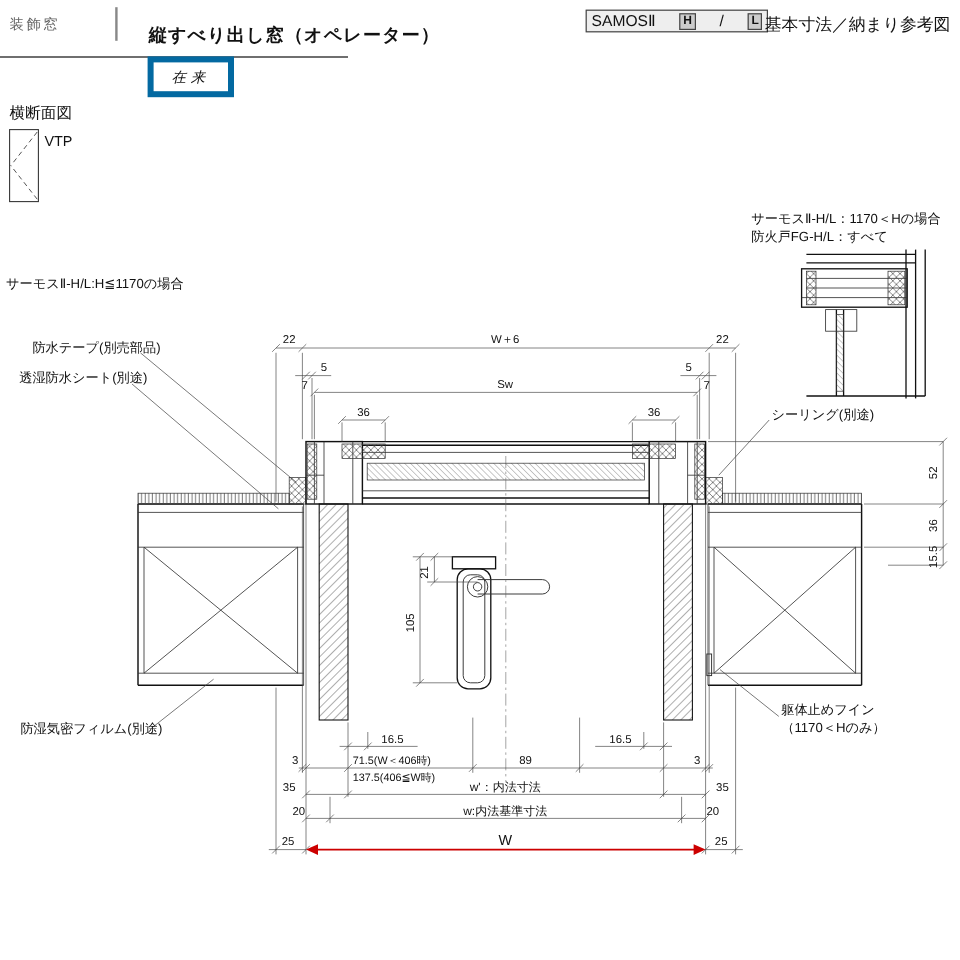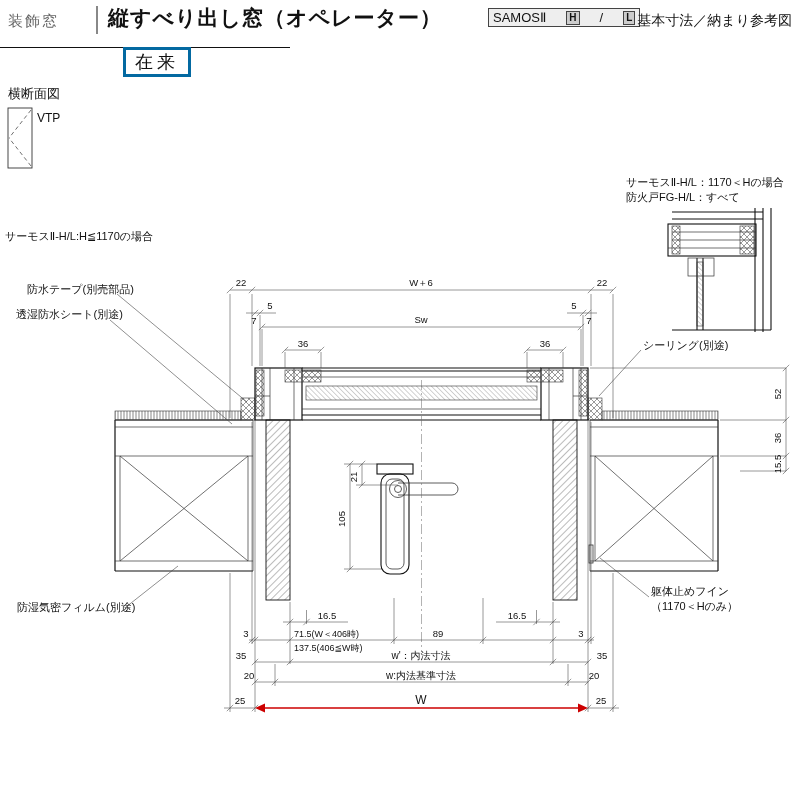--- a/index.html
+++ b/index.html
@@ -1,26 +1,26 @@
 <!DOCTYPE html>
 <html><head>
 <meta charset="utf-8">
 <style>
   html,body{margin:0;padding:0;background:#fff;}
   body{width:800px;height:800px;position:relative;font-family:"Liberation Sans",sans-serif;color:#111;overflow:hidden;}
   .abs{position:absolute;}
   
-  #hdr-category{left:8px;top:12px;font-size:15px;color:#666;letter-spacing:2px;}
+  #hdr-category{left:8px;top:12px;font-size:12px;color:#666;letter-spacing:2px;}
   #hdr-divider{left:96px;top:6px;height:28px;border-left:2px solid #888;width:0;}
-  #hdr-title{left:108px;top:4px;font-size:21px;font-weight:bold;letter-spacing:1px;margin:0;}
+  #hdr-title{left:108px;top:4px;font-size:15px;font-weight:bold;letter-spacing:1px;margin:16px;}
   #hdr-badge{left:488px;top:8px;border:1px solid #444;background:#eee;padding:1px 4px;font-size:13px;display:flex;align-items:center;gap:20px;}
   #hdr-badge .bx{border:1px solid #444;background:#ccc;font-size:10px;line-height:12px;padding:0 2px;font-weight:bold;}
   #hdr-note{right:8px;top:12px;font-size:14px;margin-left:48px;}
   #construction-line{left:0;top:47px;width:290px;border-top:1px solid #111;height:0;}
-  #construction-box{left:123px;top:47px;width:62px;height:24px;border:3px solid #0369a1;font-size:18px;display:flex;align-items:center;justify-content:center;letter-spacing:4px;}
+  #construction-box{left:123px;top:47px;width:62px;height:24px;border:5px solid #0369a1;font-size:12px;display:flex;align-items:center;justify-content:center;letter-spacing:4px;font-style:italic;}
   svg{position:absolute;left:0;top:0;}
   svg text{font-family:"Liberation Sans",sans-serif;fill:#111;}
 </style>
 </head>
 <body>
 
 <span class="abs" id="hdr-category">装飾窓</span>
 <span class="abs" id="hdr-divider"></span>
 <h1 class="abs" id="hdr-title">縦すべり出し窓（オペレーター）</h1>
 <span class="abs" id="hdr-badge">

